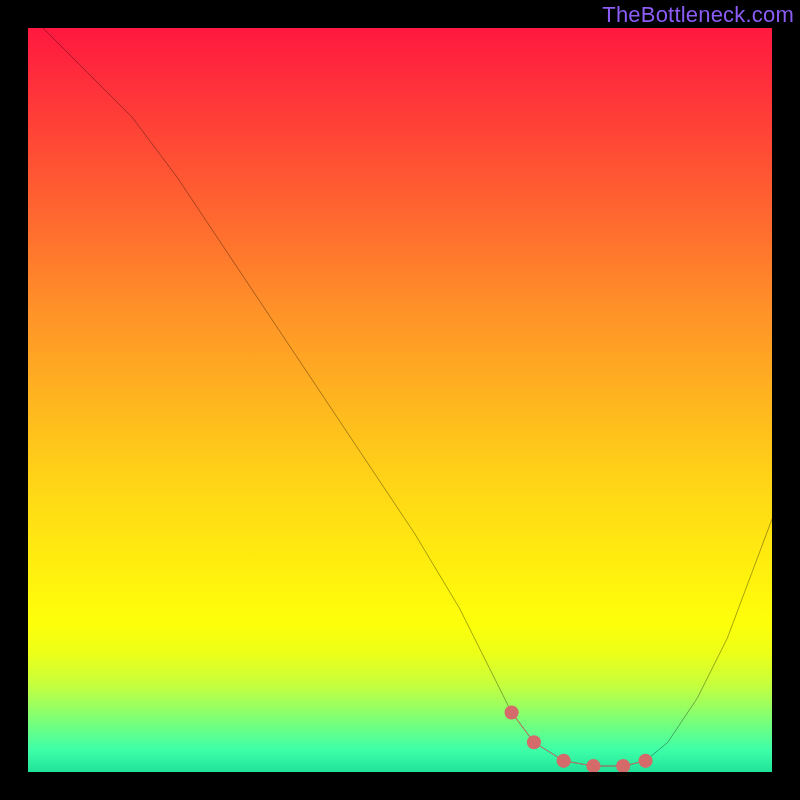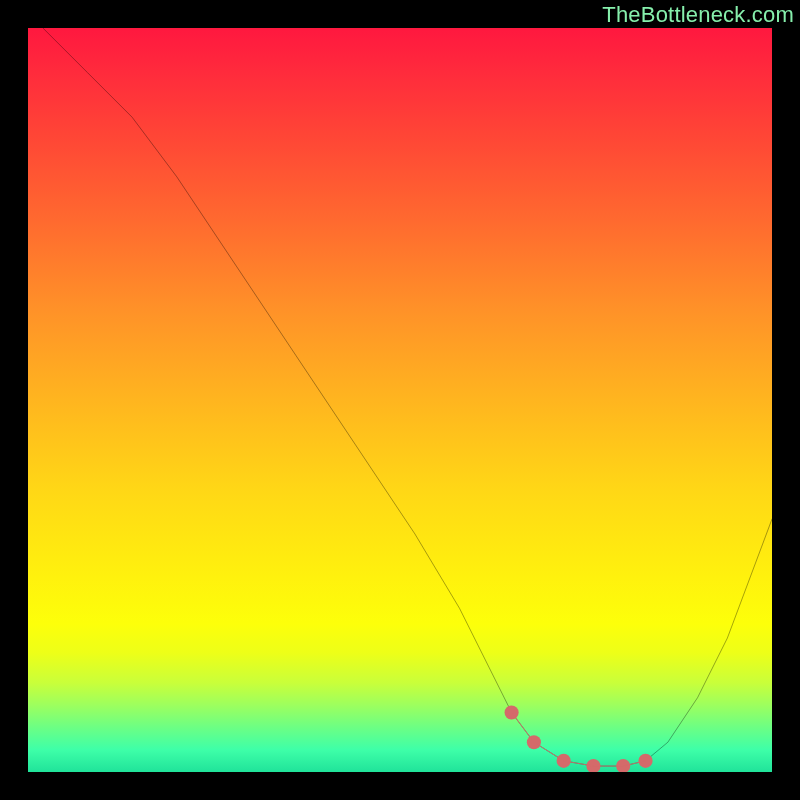--- a/index.html
+++ b/index.html
@@ -14,21 +14,21 @@
   .outer {
     position: relative;
     width: 800px;
     height: 800px;
     background: #000;
   }
   .watermark {
     position: absolute;
     top: 2px;
     right: 6px;
-    color: #86efac;
+    color: #8b5cf6;
     font-size: 22px;
     font-weight: 500;
     letter-spacing: 0.2px;
     z-index: 40;
   }
   .plotbox {
     position: absolute;
     left: 28px;
     top: 28px;
     width: 744px;

